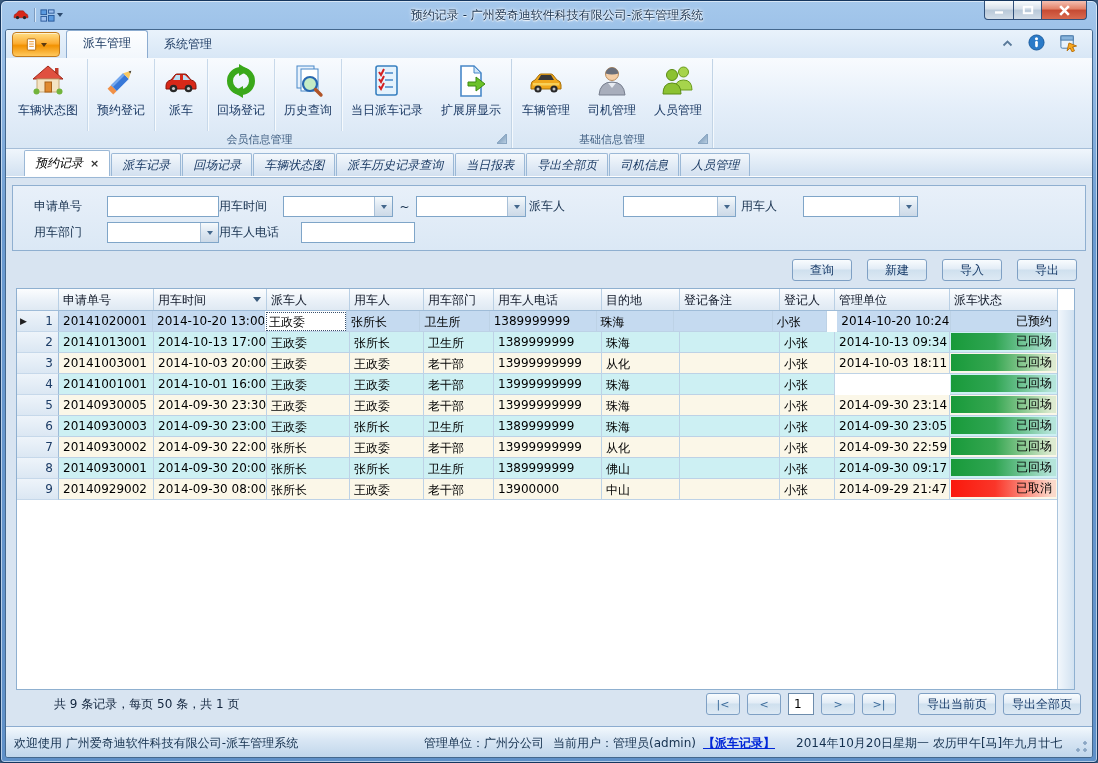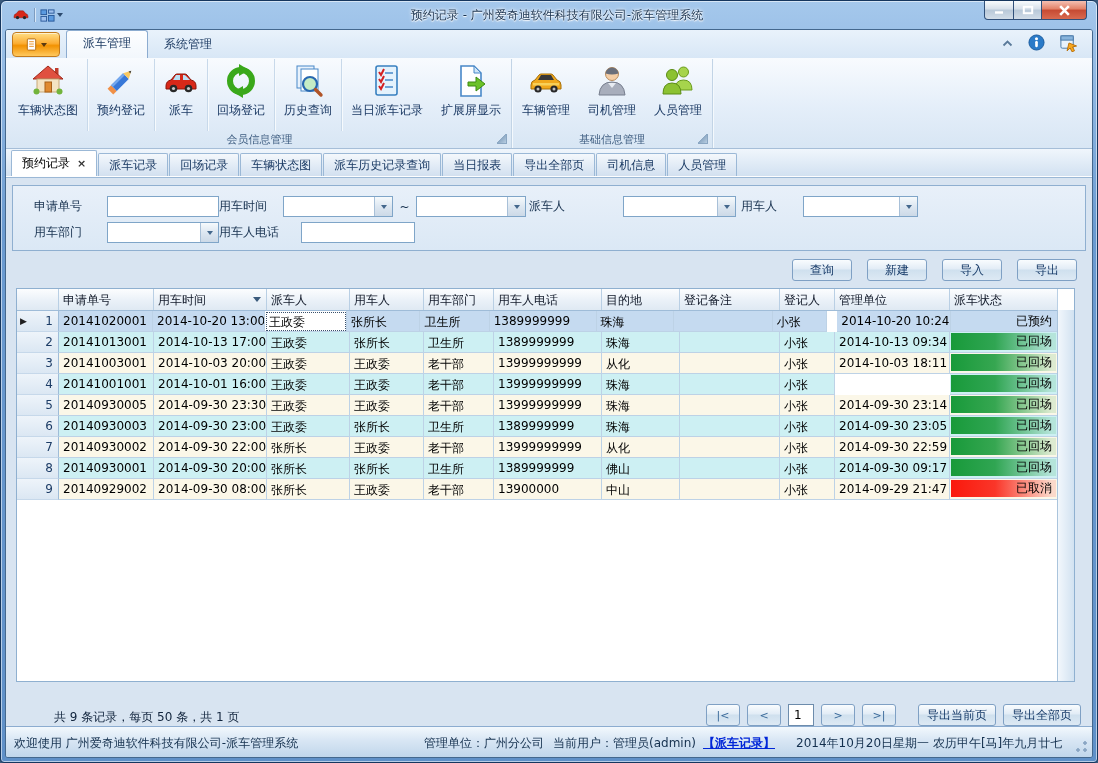--- a/index.html
+++ b/index.html
@@ -44,22 +44,22 @@
   .rgroup-buttons{flex:1;display:flex;}
   .rbtn{display:flex;flex-direction:column;align-items:center;padding:5px 9px 1px;gap:4px;color:#1c3a64;cursor:default;}
   .rbtn.sep{border-left:1px solid #c8d9ea;box-shadow:inset 1px 0 0 #f6fafd;}
   .rbtn svg{width:34px;height:34px;display:block;}
   .rlabel{white-space:nowrap;}
   .rgroup-footer{height:17px;position:relative;display:flex;align-items:center;justify-content:center;
                  color:#3e5d80;font-size:11px;}
   .launcher{position:absolute;right:3px;bottom:4px;width:9px;height:9px;border:1px solid #8aa6c2;
             border-top:none;border-left:none;background:linear-gradient(135deg,transparent 45%,#8aa6c2 46%,#b8cee2);}
   
-  .doctabs{height:27px;flex:none;display:flex;align-items:flex-end;padding-left:5px;gap:1px;
-           background:linear-gradient(#f0f6fc,#d2e1f1);border-bottom:1px solid #fdfeff;}
+  .doctabs{height:27px;flex:none;display:flex;align-items:flex-end;padding-left:18px;gap:1px;
+           background:linear-gradient(#f0f6fc,#d2e1f1);border-bottom:1px solid #fdfeff;font-style:italic;}
   .dtab{height:23px;box-sizing:border-box;display:flex;align-items:center;padding:0 10px;
         border:1px solid #9bb8d6;border-bottom:none;border-radius:2px 2px 0 0;color:#1a3a64;
         background:linear-gradient(#f4f8fc,#d2e0f0);white-space:nowrap;}
   .dtab.active{height:26px;background:#fff;color:#000;}
   .dtab .x{margin-left:7px;color:#333;font-weight:bold;font-size:11px;}
   
   .content{flex:1;background:#d8e4f1;border-top:1px solid #9bb8d6;padding:7px 6px 0;display:flex;flex-direction:column;overflow:hidden;}
   .filter-panel{flex:none;height:66px;box-sizing:border-box;border:1px solid #8fafd0;
                 background:linear-gradient(#e8f0f9,#dbe8f5);padding:10px 0 0 21px;}
   .frow{display:flex;align-items:center;height:21px;margin-bottom:5px;}
@@ -100,21 +100,21 @@
   .row-sel  .g-c{background:#c5daf0;}
   .cur-cell{background:#fff !important;outline:1px dotted #39506b;outline-offset:-2px;}
   .status-cell{padding:0;position:relative;}
   .status-plain{height:100%;display:flex;align-items:center;justify-content:flex-end;padding-right:5px;}
   .status-bar-fill{position:absolute;left:1px;right:1px;top:1px;bottom:2px;
                    display:flex;align-items:center;justify-content:flex-end;padding-right:4px;color:#000;}
   .grid-empty{flex:1;background:#fff;}
   .vsb{position:absolute;top:21px;bottom:0;right:0;width:16px;border-left:1px solid #aac4dc;
        background:linear-gradient(90deg,#f2f7fc,#d2e2f1);}
   
-  .pager-row{flex:none;height:44px;display:flex;align-items:flex-end;padding:0 5px 0 42px;color:#10233c;}
+  .pager-row{flex:none;height:28px;display:flex;align-items:center;padding:0 5px 8px 42px;color:#10233c;}
   .pager-right{margin-left:auto;display:flex;align-items:center;gap:7px;}
   .pbtn{width:34px;height:22px;box-sizing:border-box;border:1px solid #7fa0c4;border-radius:3px;
         background:linear-gradient(#f9fcfe,#e2ecf6 45%,#cfe0ee 50%,#dde9f4);color:#3a6a9a;
         display:flex;align-items:center;justify-content:center;font-size:11px;}
   .page-input{width:26px;height:22px;box-sizing:border-box;border:1px solid #6d8cac;text-align:left;
               padding-left:5px;font:inherit;}
   .pager-gap{width:8px;}
   
   .statusbar{flex:none;height:30px;position:relative;border-top:1px solid #8cacd0;
              background:linear-gradient(#f2f8fd,#d8e6f4 45%,#c0d6eb);color:#14304e;}

